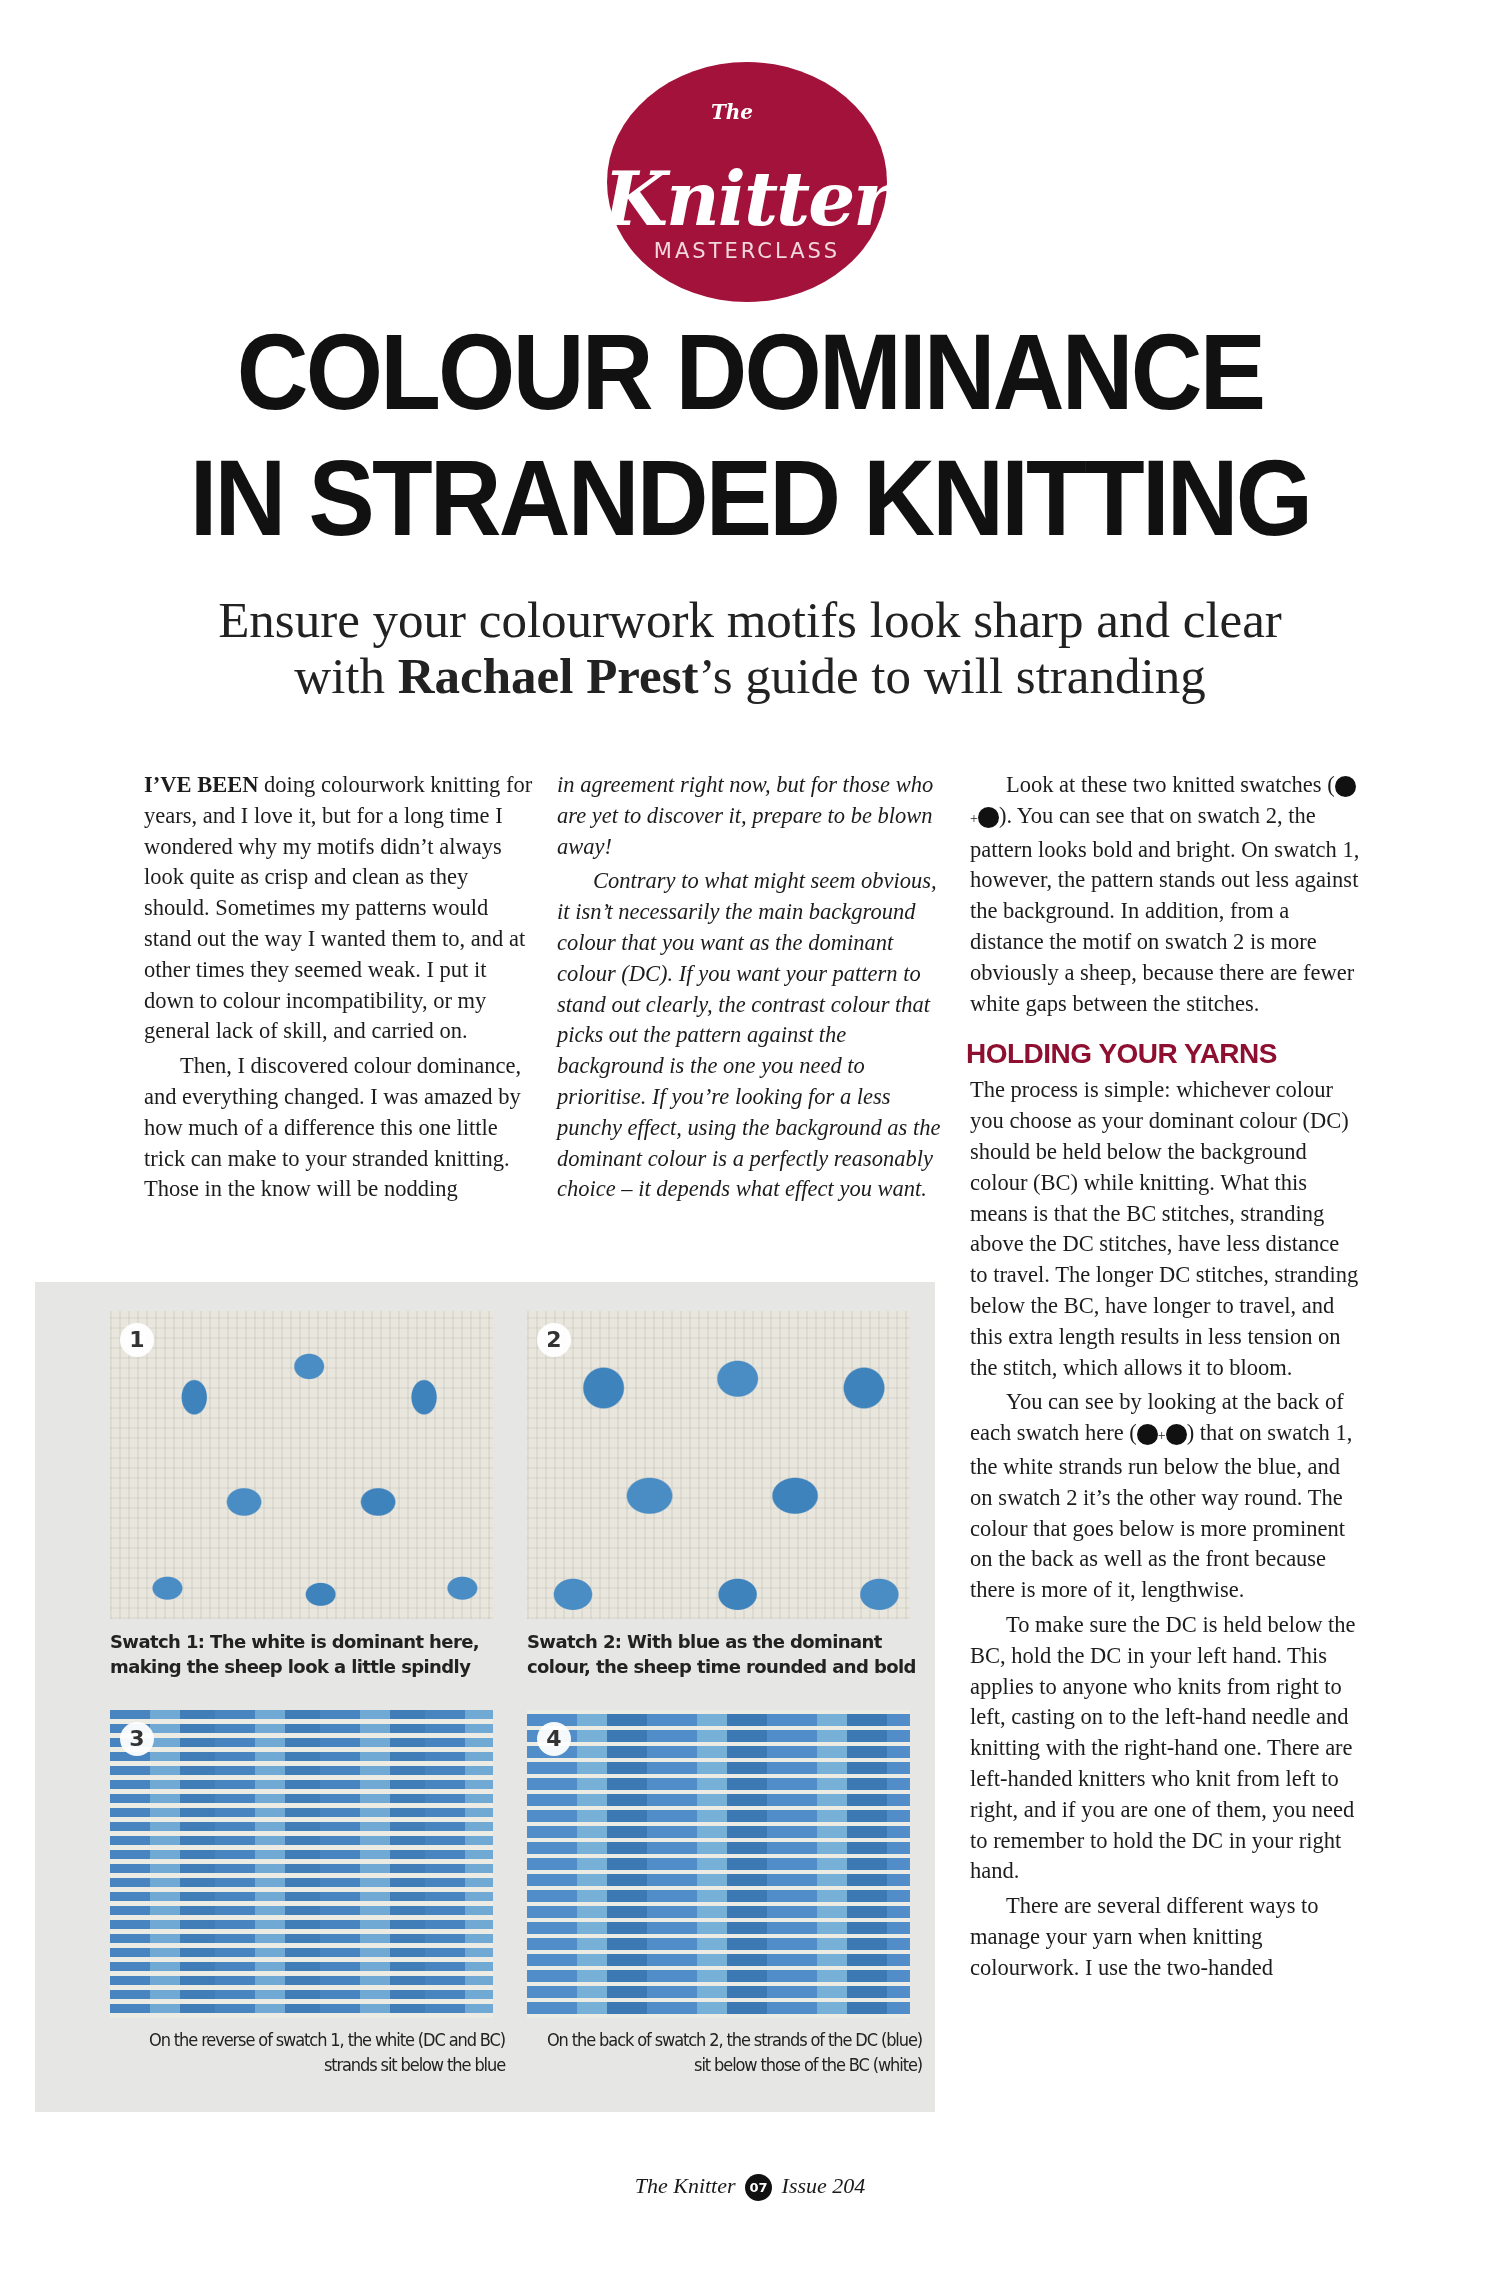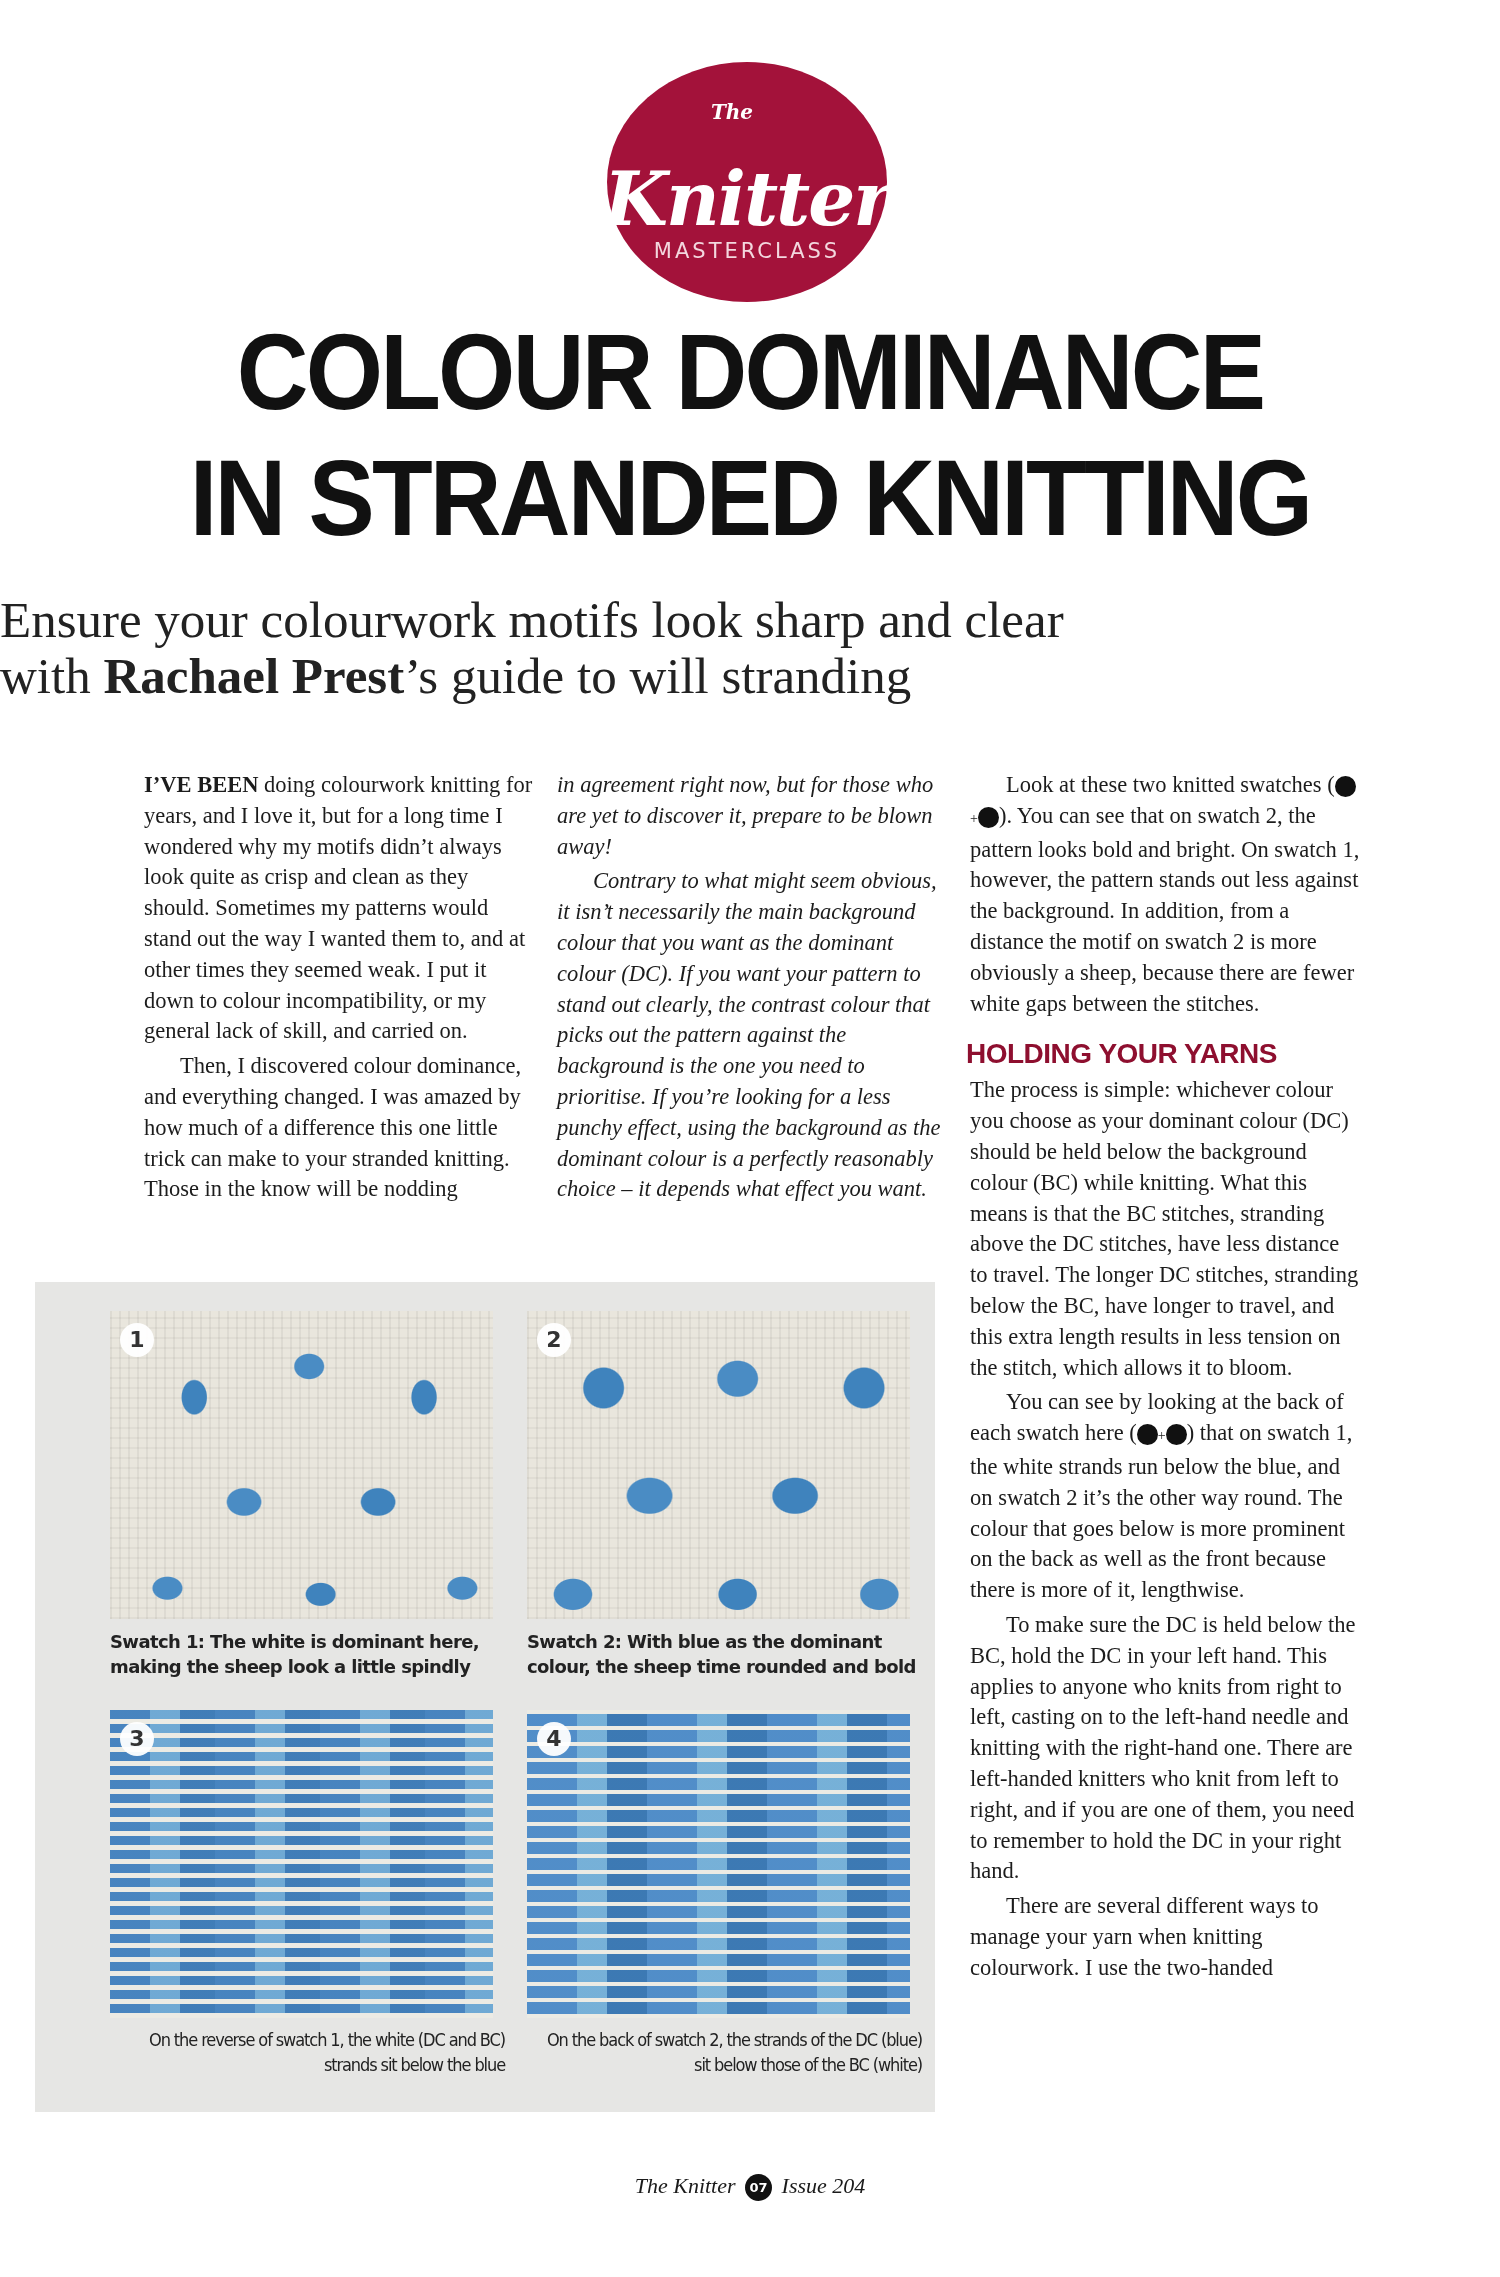--- a/index.html
+++ b/index.html
@@ -45,20 +45,21 @@
       font-family: "Liberation Sans", sans-serif;
       font-weight: 700;
       color: #111;
       line-height: 1;
     }
     .headline .line1 { font-size: 108px; letter-spacing: -3px; transform: scaleX(0.92); display:block; }
     .headline .line2 { font-size: 108px; letter-spacing: -3px; transform: scaleX(0.92); display:block; margin-top: 18px; }
 
     .standfirst {
       left: 0; width: 1500px; top: 592px;
+      text-align: center;
       font-family: "Liberation Serif", serif;
       font-size: 51px; line-height: 56px;
       color: #222;
     }
     .standfirst b { font-weight: bold; }
 
     
     .col {
       font-family: "Liberation Serif", serif;
       font-size: 22.5px; line-height: 30.8px;

